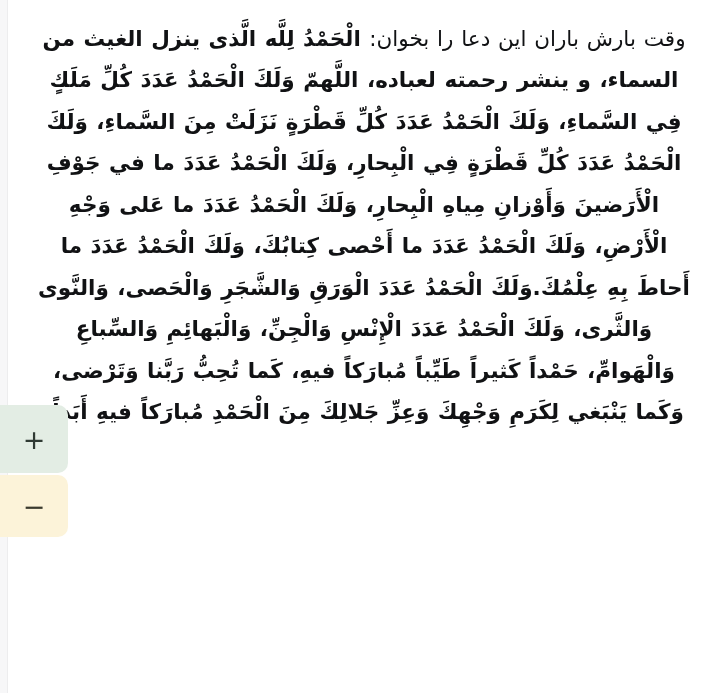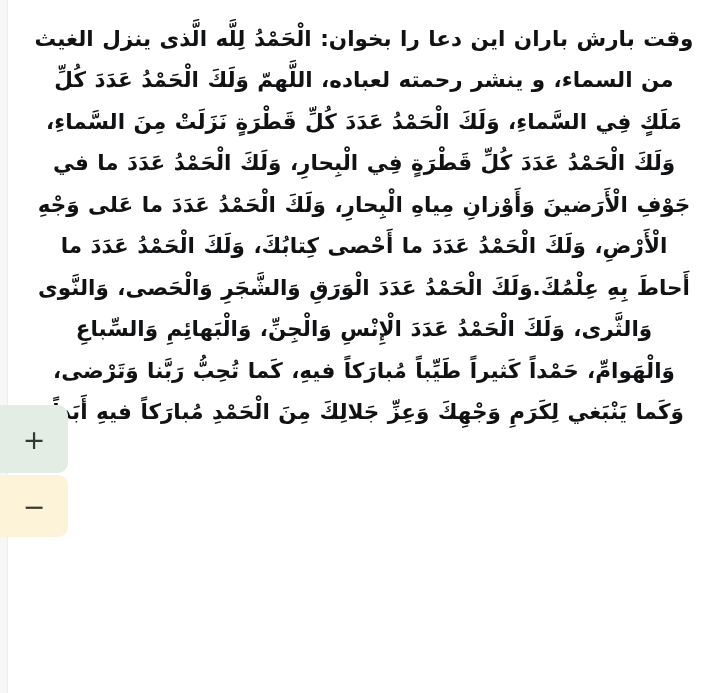--- a/index.html
+++ b/index.html
@@ -43,21 +43,21 @@
     line-height: 1.93;
     color: #111214;
     font-weight: 700;
     letter-spacing: 0px;
     word-spacing: 1px;
     margin: 0;
     font-family: "DejaVu Sans", "Liberation Sans", sans-serif;
   }
 
   #prayer-text .intro {
-    font-weight: 700;
+    font-weight: 400;
     text-align: center;
   }
 
   
   #zoom-controls {
     position: absolute;
     left: 0px;
     top: 405px;
     width: 68px;
     display: flex;

